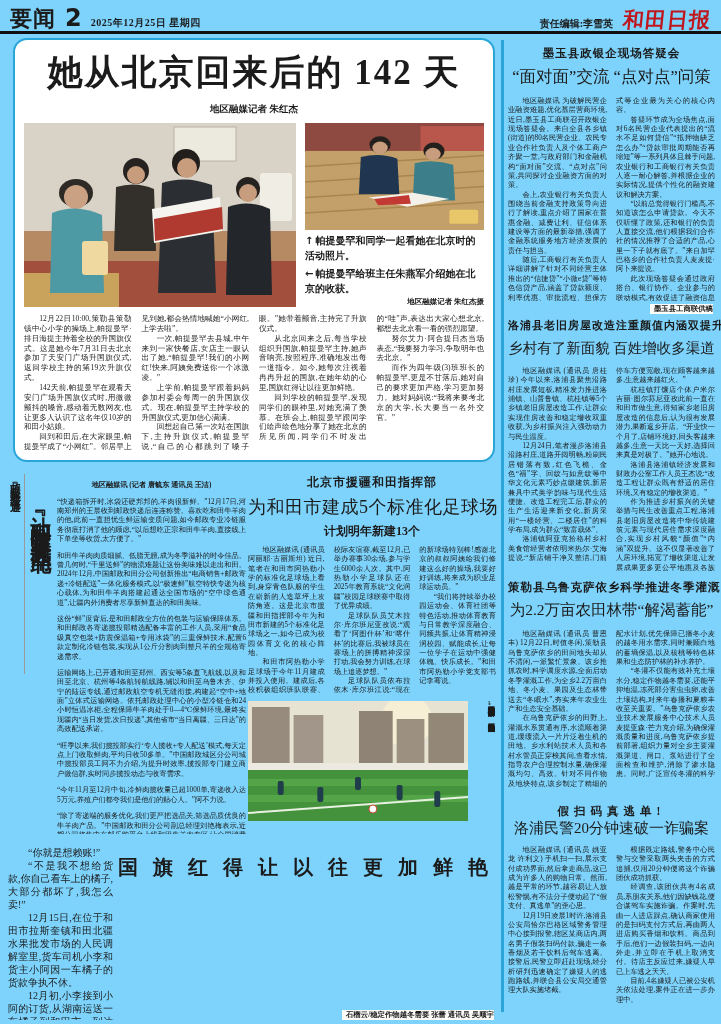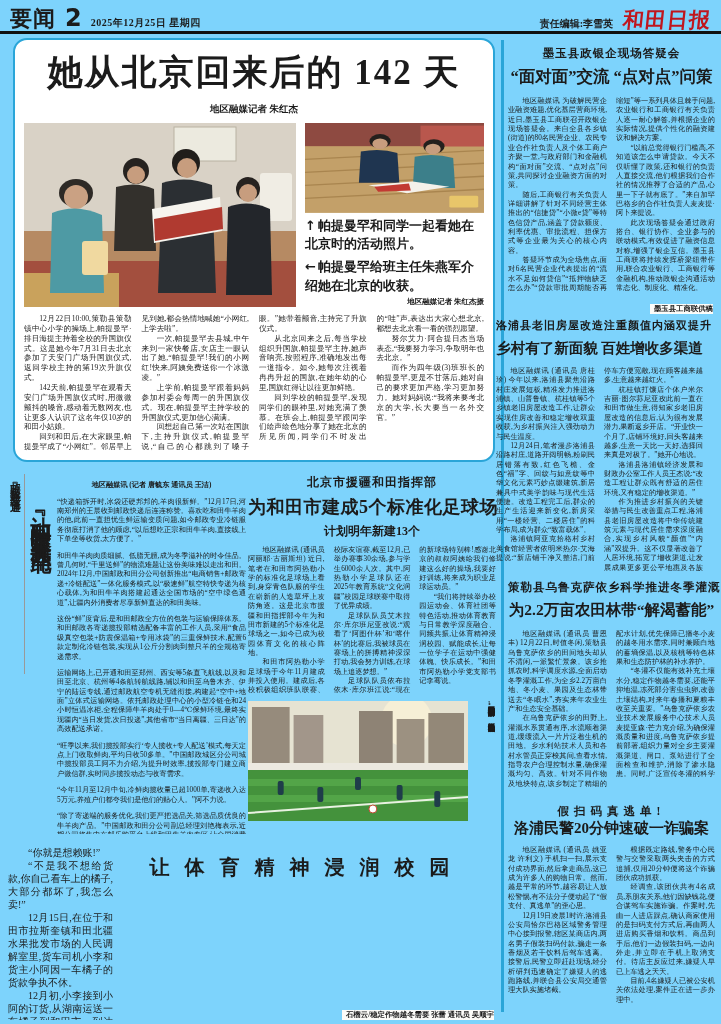--- a/index.html
+++ b/index.html
@@ -20,40 +20,40 @@
   .hdr-rule{position:absolute;left:0;top:31px;width:721px;height:3px;background:#101010;}
   
   .lead-box{position:absolute;left:13px;top:38px;width:482px;height:424px;border:2.5px solid #2aa5d8;
     border-radius:14px;background:#fff;box-sizing:border-box;padding:5px 9px;}
   .lead-headline{text-align:center;font-size:35px;font-weight:900;letter-spacing:2px;margin-top:4px;white-space:nowrap;}
   .lead-byline{text-align:center;font-size:9.5px;font-weight:700;margin-top:7px;}
   .lead-photos{display:flex;gap:9px;margin-top:7px;height:184px;}
   .photo-left{width:272px;height:184px;flex:none;}
   .right-stack{flex:1;display:flex;flex-direction:column;}
   .photo-right{width:100%;height:138px;}
-  .cap{font-size:13px;line-height:1.45;margin-top:4px;font-weight:700;}
+  .cap{font-size:10px;line-height:1.45;margin-top:4px;font-weight:700;}
   .cap .arr{font-family:"DejaVu Sans",sans-serif;margin-right:2px;}
   .photo-credit{font-size:7.5px;font-weight:700;text-align:right;margin-top:1px;}
   .lead-body{margin-top:7px;height:146px;column-count:4;column-gap:10px;
     font-size:7.6px;line-height:1.3;text-align:justify;overflow:hidden;}
   .lead-body p,.body p{margin:0;text-indent:2em;}
   
   .vrule{position:absolute;left:501px;top:40px;width:2.5px;height:972px;background:#2aa5d8;}
   
   .kicker{text-align:center;font-size:11.5px;font-weight:900;letter-spacing:1px;white-space:nowrap;}
-  .a-title{text-align:center;font-weight:700;white-space:nowrap;}
+  .a-title{text-align:center;font-weight:400;white-space:nowrap;}
   .body{font-size:7.2px;line-height:1.3;text-align:justify;overflow:hidden;}
   .two-col{column-count:2;column-gap:9px;}
   .three-col{column-count:3;column-gap:9px;}
   .credit-abs{position:absolute;right:2px;bottom:0;font-size:7.4px;font-weight:900;background:#fcfcf9;padding-left:4px;}
   
   .art-qa{position:absolute;left:508px;top:46px;width:207px;height:268px;}
   .art-qa .a-title{font-size:16.5px;margin-top:5px;}
   .art-qa .body{margin-top:9px;height:208px;}
-  .art-village{position:absolute;left:496px;top:318px;width:207px;height:258px;}
+  .art-village{position:absolute;left:508px;top:318px;width:207px;height:258px;}
   .art-village .kicker{font-size:11px;}
   .art-village .a-title{font-size:14.5px;margin-top:6px;}
   .art-village .body{margin-top:9px;height:206px;}
   .art-irrigation{position:absolute;left:508px;top:580px;width:207px;height:222px;}
   .art-irrigation .a-title{font-size:15.5px;margin-top:5px;}
   .art-irrigation .body{margin-top:9px;height:168px;}
   .art-police{position:absolute;left:508px;top:804px;width:207px;height:216px;}
   .art-police .kicker{letter-spacing:5px;}
   .art-police .a-title{font-size:15px;}
   .art-police .body{margin-top:8px;height:162px;}
@@ -172,20 +172,21 @@
         <p>努尔艾力·阿合提日杰当场表态,“我要努力学习,争取明年也去北京。”</p>
         <p>而作为四年级(3)班班长的帕提曼罕,更是不甘落后,她对自己的要求更加严格,学习更加努力。她对妈妈说:“我将来要考北京的大学,长大要当一名外交官。”</p>
       </div>
   </div>
 
   <div class="art-qa">
     <div class="kicker">墨玉县政银企现场答疑会</div>
     <div class="a-title">“面对面”交流 “点对点”问策</div>
     <div class="body two-col">
         <p>地区融媒讯 为破解民营企业融资难题,优化基层营商环境,近日,墨玉县工商联召开政银企现场答疑会。来自全县各乡镇(街道)的80名民营企业、农民专业合作社负责人及个体工商户齐聚一堂,与政府部门和金融机构“面对面”交流、“点对点”问策,共同探讨企业融资方面的对策。</p>
+        <p>会上,农业银行有关负责人围绕当前金融支持政策导向进行了解读,重点介绍了国家在普惠金融、减费让利、征信体系建设等方面的最新举措,强调了金融系统服务地方经济发展的责任与担当。</p>
         <p>随后,工商银行有关负责人详细讲解了针对不同经营主体推出的“信捷贷”“小微e贷”等特色信贷产品,涵盖了贷款额度、利率优惠、审批流程、担保方式等企业最为关心的核心内容。</p>
         <p>答疑环节成为全场焦点,面对6名民营企业代表提出的“流水不足如何贷信”“抵押物缺乏怎么办”“贷款审批周期能否再缩短”等一系列具体且棘手问题,农业银行和工商银行有关负责人逐一耐心解答,并根据企业的实际情况,提供个性化的融资建议和解决方案。</p>
         <p>“以前总觉得银行门槛高,不知道该怎么申请贷款。今天不仅听懂了政策,还和银行的负责人直接交流,他们根据我们合作社的情况推荐了合适的产品,心里一下子就有底了。”来自加罕巴格乡的合作社负责人麦麦提·阿卜来提说。</p>
         <p>此次现场答疑会通过政府搭台、银行协作、企业参与的联动模式,有效促进了融资信息对称,增强了银企互信。墨玉县工商联将持续发挥桥梁纽带作用,联合农业银行、工商银行等金融机构,推动政银企沟通活动常态化、制度化、精准化。</p>
       </div>
     <div class="credit-abs">墨玉县工商联供稿</div>
   </div>
 
   <div class="art-village">
     <div class="kicker">洛浦县老旧房屋改造注重颜值内涵双提升</div>
@@ -271,19 +272,19 @@
       </div>
     </div>
   </div>
 
   <div class="med-col1 body">
       <p>“你就是想赖账!”</p>
       <p>“不是我不想给货款,你自己看车上的橘子,大部分都坏了,我怎么卖!”</p>
       <p>12月15日,在位于和田市拉斯奎镇和田北疆水果批发市场的人民调解室里,货车司机小李和货主小阿因一车橘子的货款争执不休。</p>
       <p>12月初,小李接到小阿的订货,从湖南运送一车橘子到和田市。到达目的地后,小阿验货时发现有些橘子的品质和合同上写的不符,便提出退货或者降价。但小李认为在运输过程中出现部分损失是正常的,小阿拒绝按合同约定支付全额货款。两人为此僵持了两天,眼看损失越来越大,小李只好报警求助。</p>
     </div>
-  <div class="med-title">让体育精神浸润校园</div>
+  <div class="med-title">国旗红得让以往更加鲜艳</div>
   <div class="med-wrap">
 
     <div class="credit-abs">石榴云/稳定作物越冬需要 张蕾 通讯员 吴顺宇</div>
   </div>
 
 </div>
 
 </body></html>

